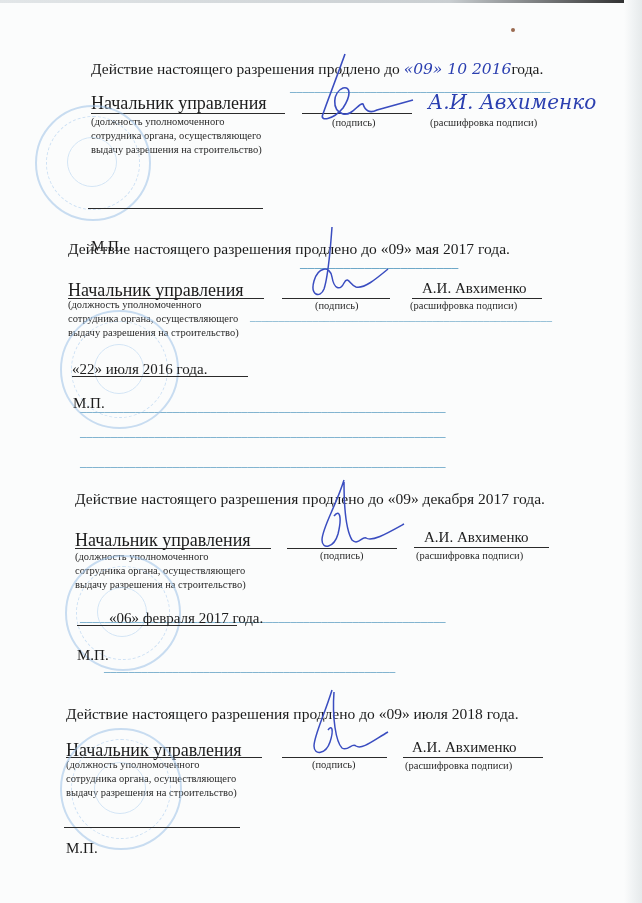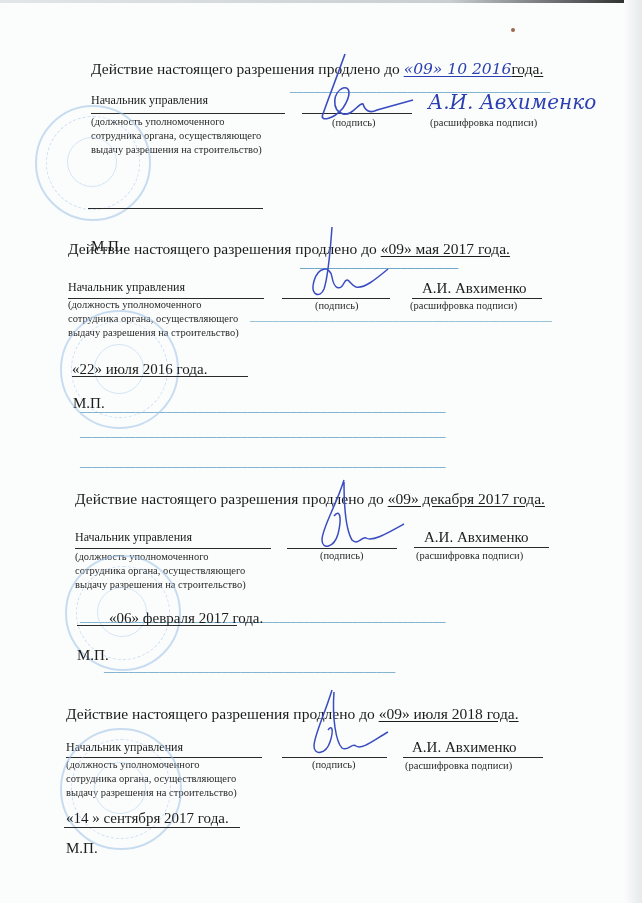--- a/index.html
+++ b/index.html
@@ -8,23 +8,23 @@
       background: #fbfcfc;
       font-family: "Liberation Serif", "DejaVu Serif", serif;
       color: #1c1c1c;
       position: relative;
     }
     .page { position: absolute; left: 0; top: 0; width: 642px; height: 903px; }
     .top-edge { position: absolute; left: 0; top: 0; width: 642px; height: 3px; background: linear-gradient(90deg,#e2e6e8,#c9ced1 70%,#222 100%); }
     .right-edge { position: absolute; right: 0; top: 0; width: 18px; height: 903px; background: linear-gradient(90deg,#fbfcfc,#eef1f2 60%,#e6eaeb); }
     .ghost { position: absolute; color: #0369a1; font-size: 10px; letter-spacing: .2px; white-space: nowrap; opacity: .75; }
     .ext-line { position: absolute; font-size: 15.5px; white-space: nowrap; }
-    .u { text-decoration: underline; text-underline-offset: 2px; }
+    .u { text-underline-offset: 2px; }
     .hw { font-family: "DejaVu Serif", serif; font-style: italic; color: #2b3fb0; }
-    .pos-label { position: absolute; font-size: 12px; white-space: nowrap; }
+    .pos-label { position: absolute; font-size: 18px; white-space: nowrap; }
     .rule { position: absolute; height: 1px; background: #2a2a2a; }
     .caption { position: absolute; font-size: 10.5px; line-height: 14px; white-space: nowrap; color: #2a2a2a; }
     .name { position: absolute; font-size: 15px; white-space: nowrap; }
     .date-line { position: absolute; font-size: 15px; white-space: nowrap; }
     .mp { position: absolute; font-size: 15px; }
     .stamp { position: absolute; border-radius: 50%; border: 2px solid #9fc3e8; opacity: .55; }
     .stamp::after { content: ""; position: absolute; inset: 9px; border-radius: 50%; border: 1.5px dashed #a9cbee; }
     .stamp-core { position: absolute; border-radius: 50%; border: 1.5px solid #b3d2f0; }
     .sig { position: absolute; }
     .dot { position: absolute; width: 4px; height: 4px; border-radius: 50%; background: #9a6a50; }
@@ -133,16 +133,15 @@
   <div class="caption" style="left:312px;top:758px;">(подпись)</div>
   <div class="name" style="left:412px;top:739px;">А.И. Авхименко</div>
   <div class="rule" style="left:403px;top:757px;width:140px;"></div>
   <div class="caption" style="left:405px;top:759px;">(расшифровка подписи)</div>
   <svg class="sig" style="left:292px;top:688px;" width="100" height="72">
     <path d="M40 2 C32 28 22 48 22 58 C22 68 34 66 38 54 C42 42 40 36 36 42 M42 4 C40 30 44 54 50 60 C56 64 60 54 64 58 C70 62 82 52 96 44" fill="none" stroke="#3a4dc0" stroke-width="1.5"></path>
   </svg>
   <div class="stamp" style="left:60px;top:728px;width:118px;height:118px;">
       <div class="stamp-core" style="left:32px;top:32px;width:50px;height:50px;"></div>
     </div>
-  <div class="date-line" style="left:66px;top:810px;">«14 » сентября   2017 года.</div>
   <div class="rule" style="left:64px;top:827px;width:176px;"></div>
   <div class="mp" style="left:66px;top:840px;">М.П.</div>
 </div>
 
 </body></html>

